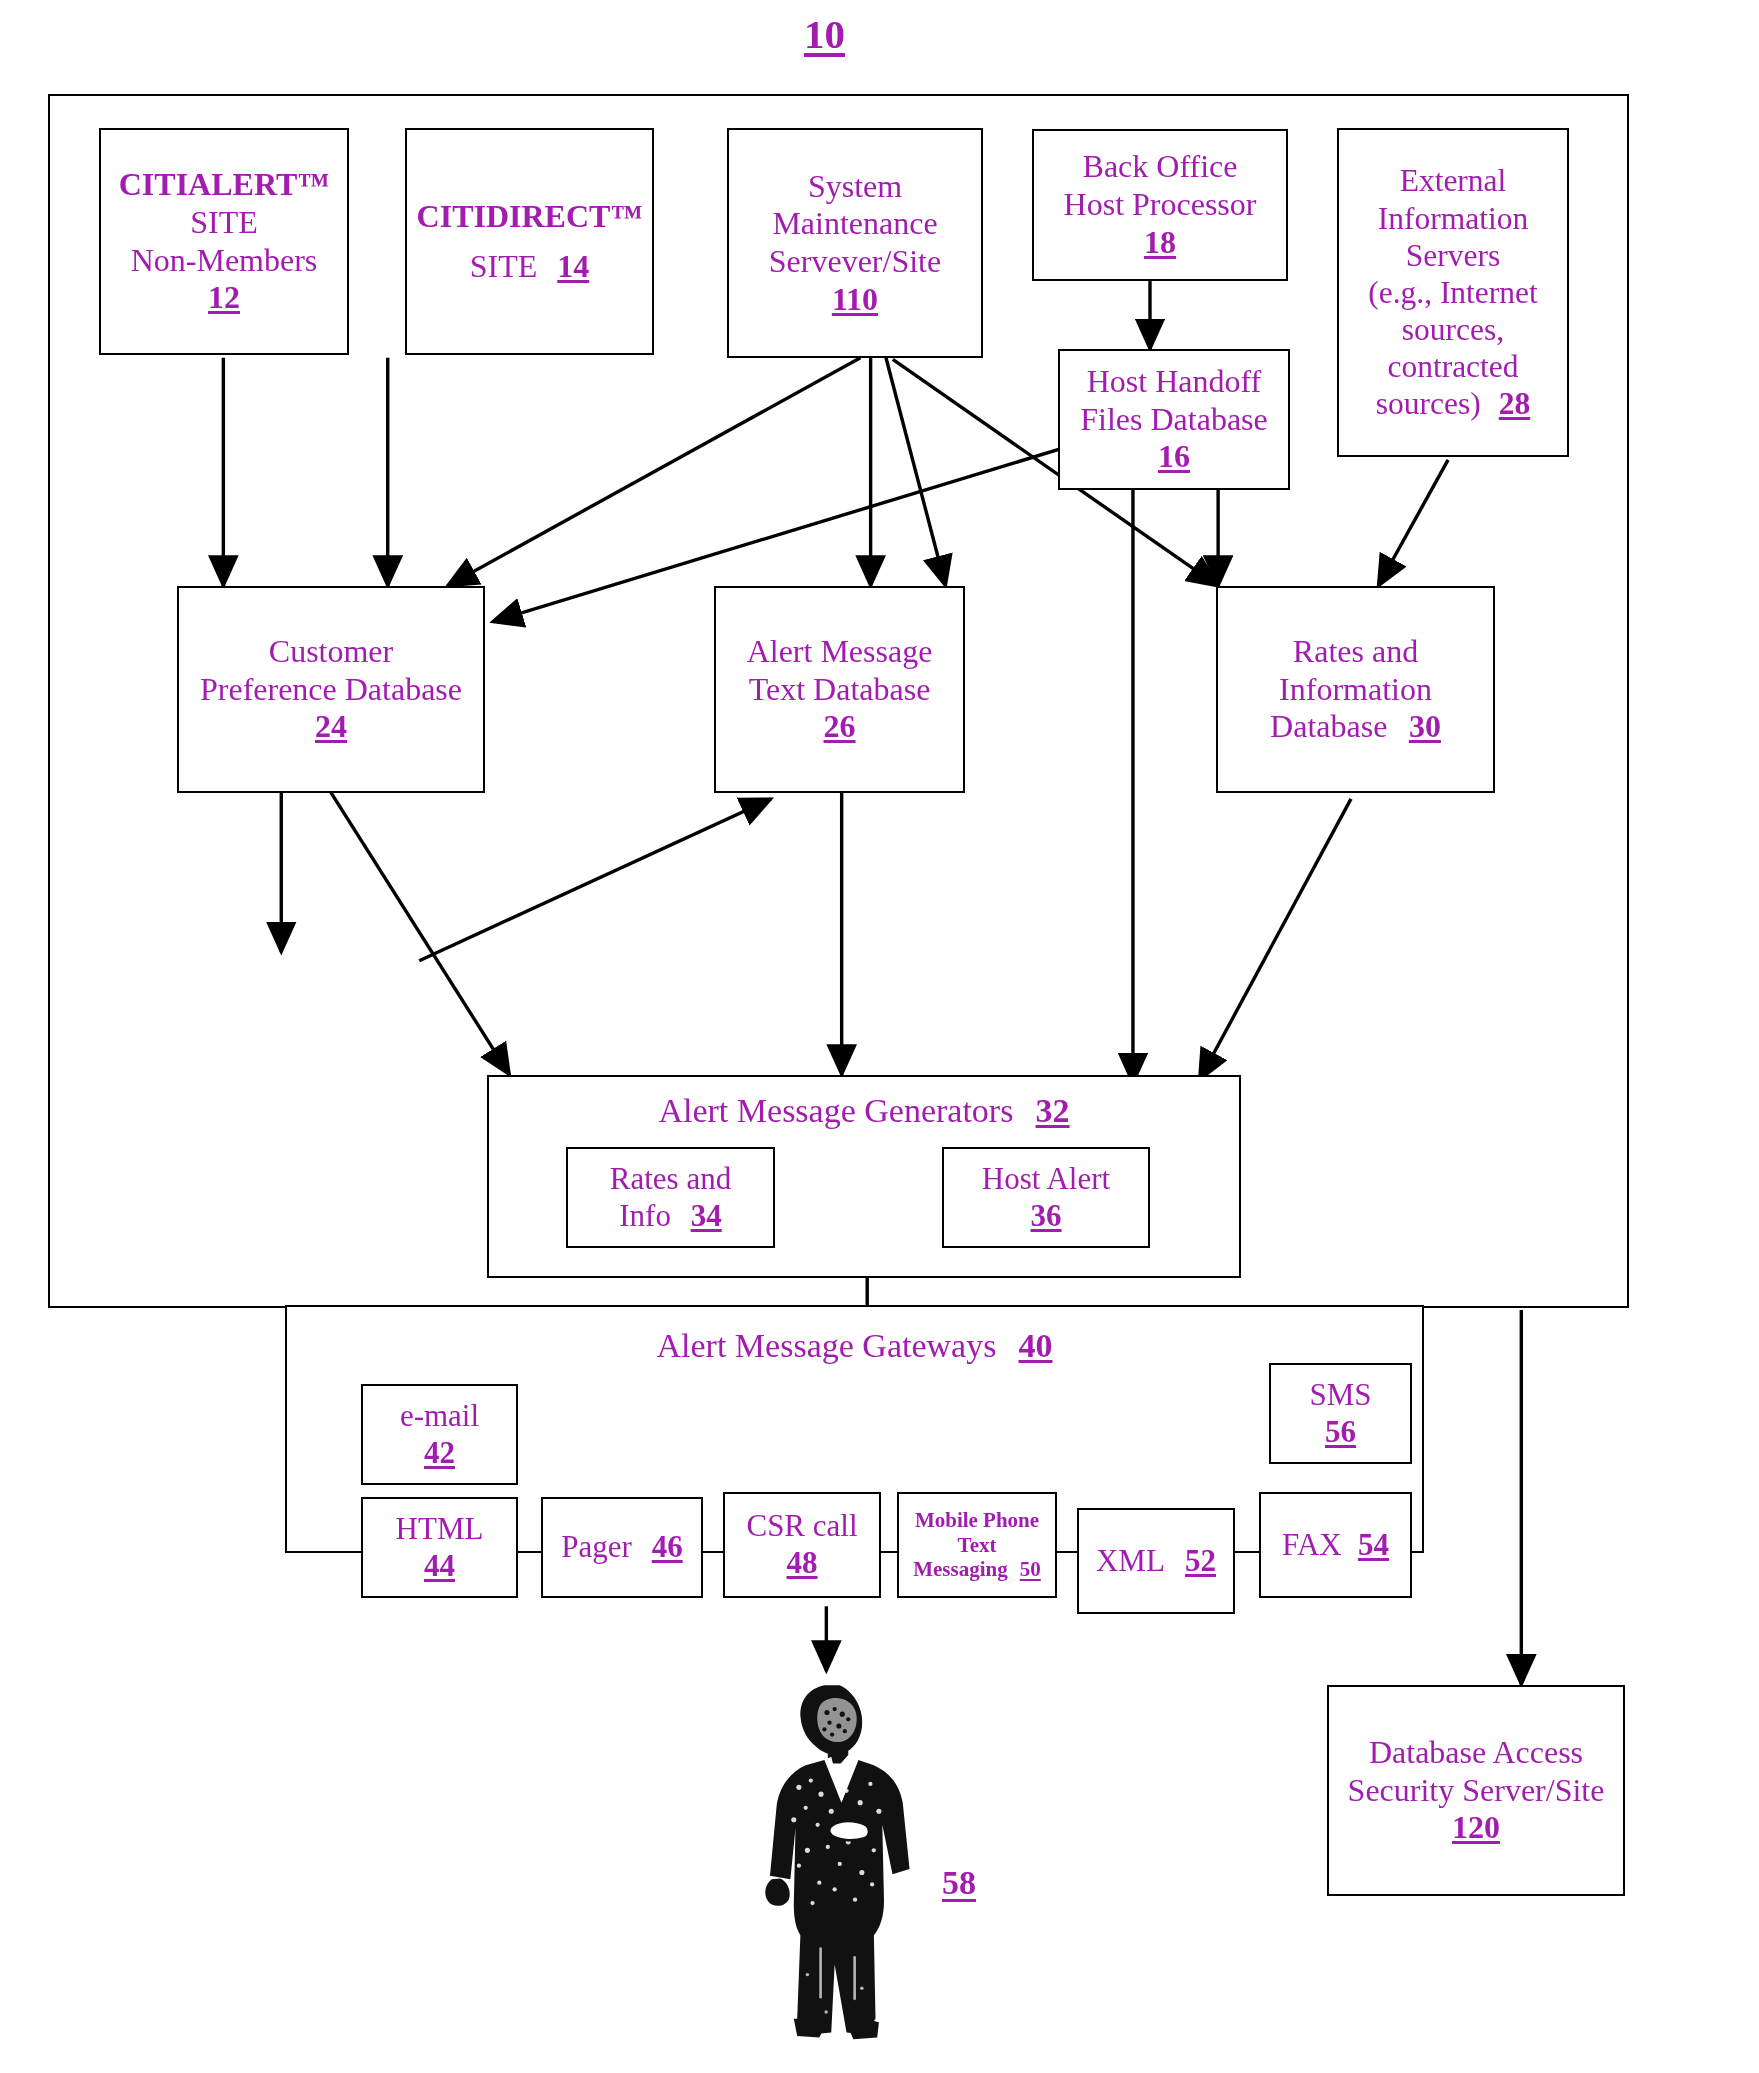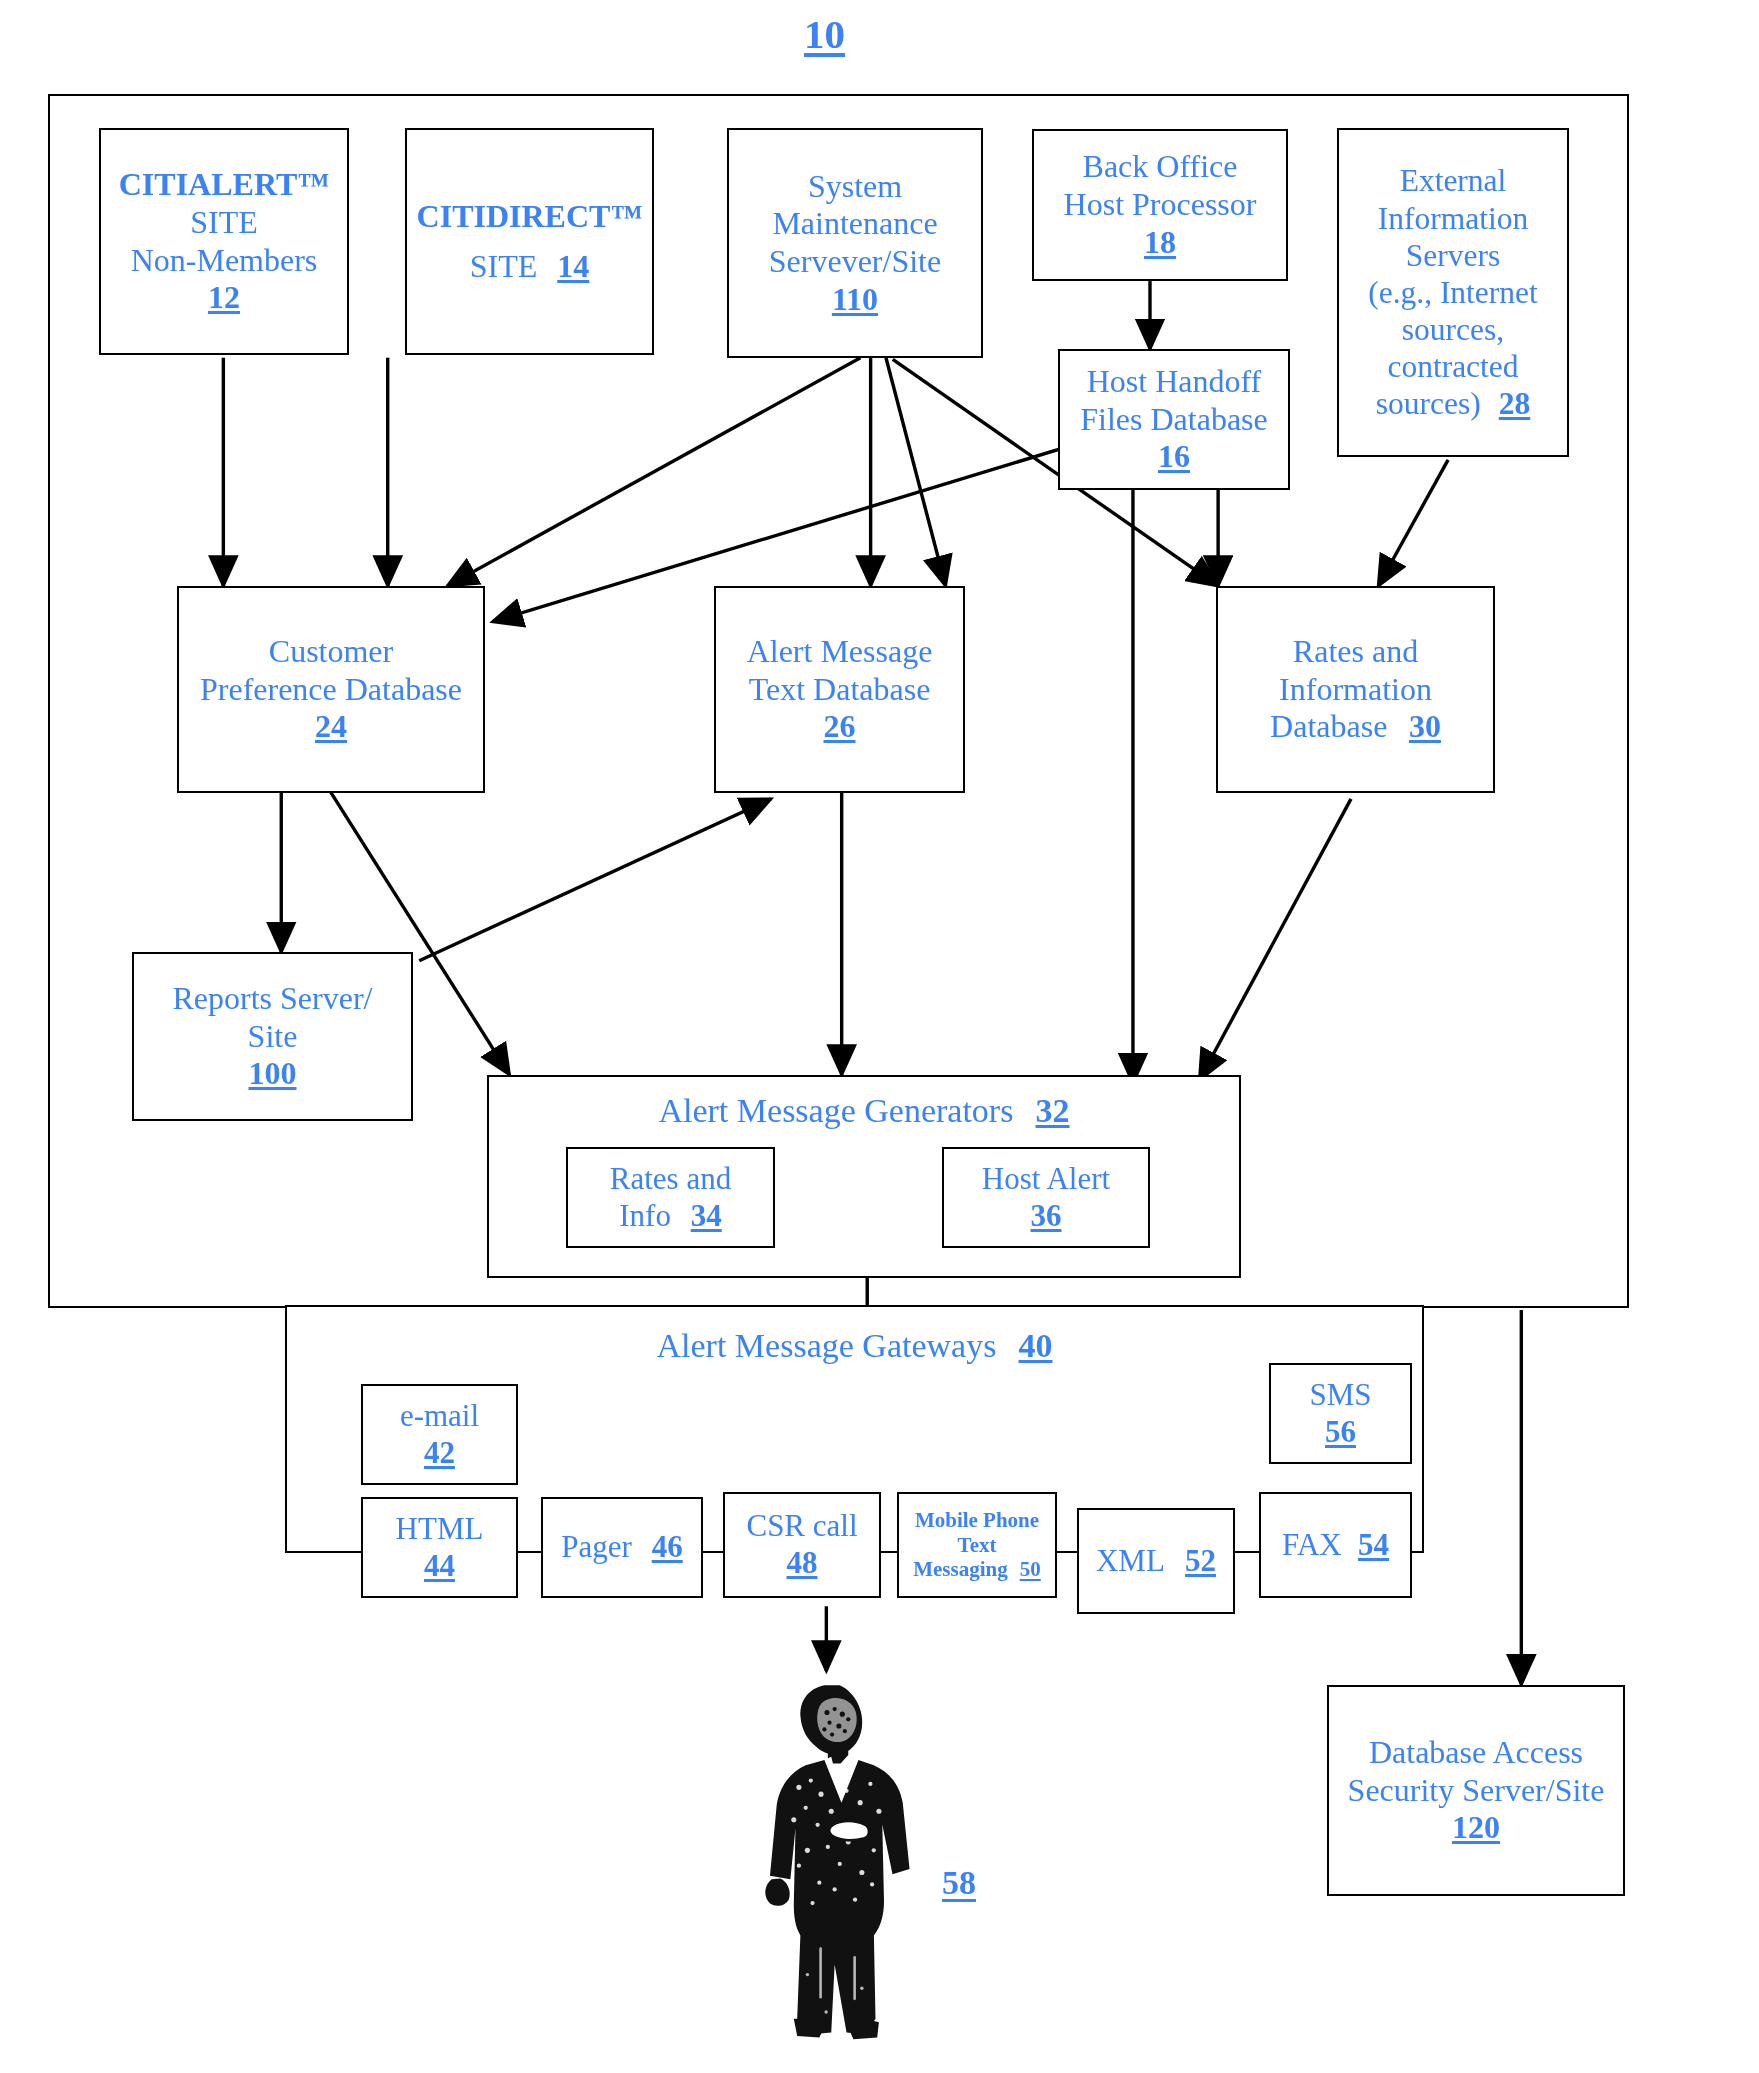--- a/index.html
+++ b/index.html
@@ -6,21 +6,21 @@
     margin: 0;
     padding: 0;
     background: #ffffff;
   }
   #page {
     position: relative;
     width: 1760px;
     height: 2073px;
     background: #ffffff;
     font-family: "Liberation Serif", "DejaVu Serif", serif;
-    color: #3b82f6;
+    color: #a21caf;
     overflow: hidden;
   }
   #svg-layer {
     position: absolute;
     left: 0; top: 0;
     width: 1760px;
     height: 2073px;
   }
   .node {
     position: absolute;
@@ -205,25 +205,20 @@
 
   <div class="node" style="left:1216px; top:586px; width:279px; height:207px; font-size:32px;">
     <span class="ln">Rates and</span>
     <span class="ln">Information</span>
     <span class="ln">
       <span>Database</span>
       <span class="num" style="margin-left:13.6px;">30</span>
     </span>
   </div>
 
-  <div class="node" style="left:132px; top:952px; width:281px; height:169px; font-size:32px;">
-    <span class="ln">Reports Server/</span>
-    <span class="ln">Site</span>
-    <span class="ln num">100</span>
-  </div>
 
   <div class="node node-top" style="left:487px; top:1075px; width:754px; height:203px; font-size:32px;">
     <div class="amg-title" style="position:relative; margin-top:13.6px;">
       <span>Alert Message Generators</span>
       <span class="num" style="margin-left:13.6px;margin-top:30px;">32</span>
     </div>
   </div>
 
   <div class="node" style="left:566px; top:1147px; width:209px; height:101px; font-size:31px;">
     <span class="ln">Rates and</span>

